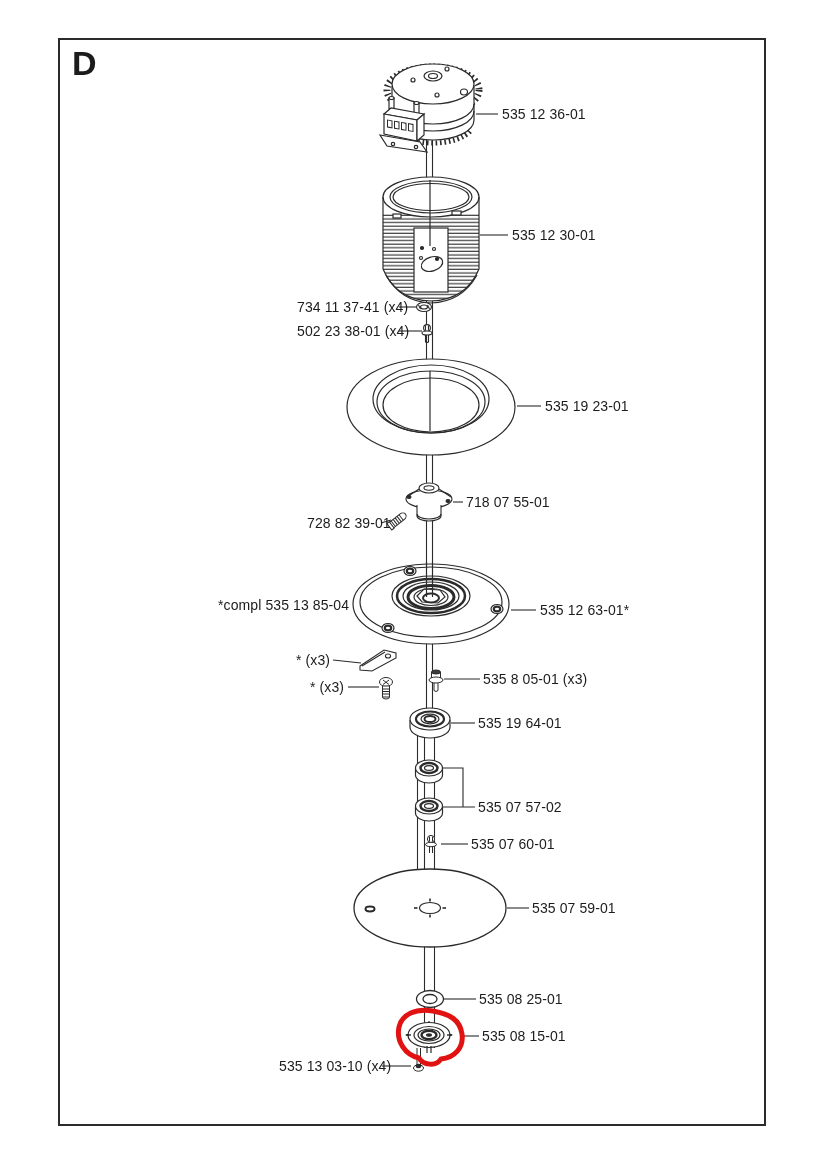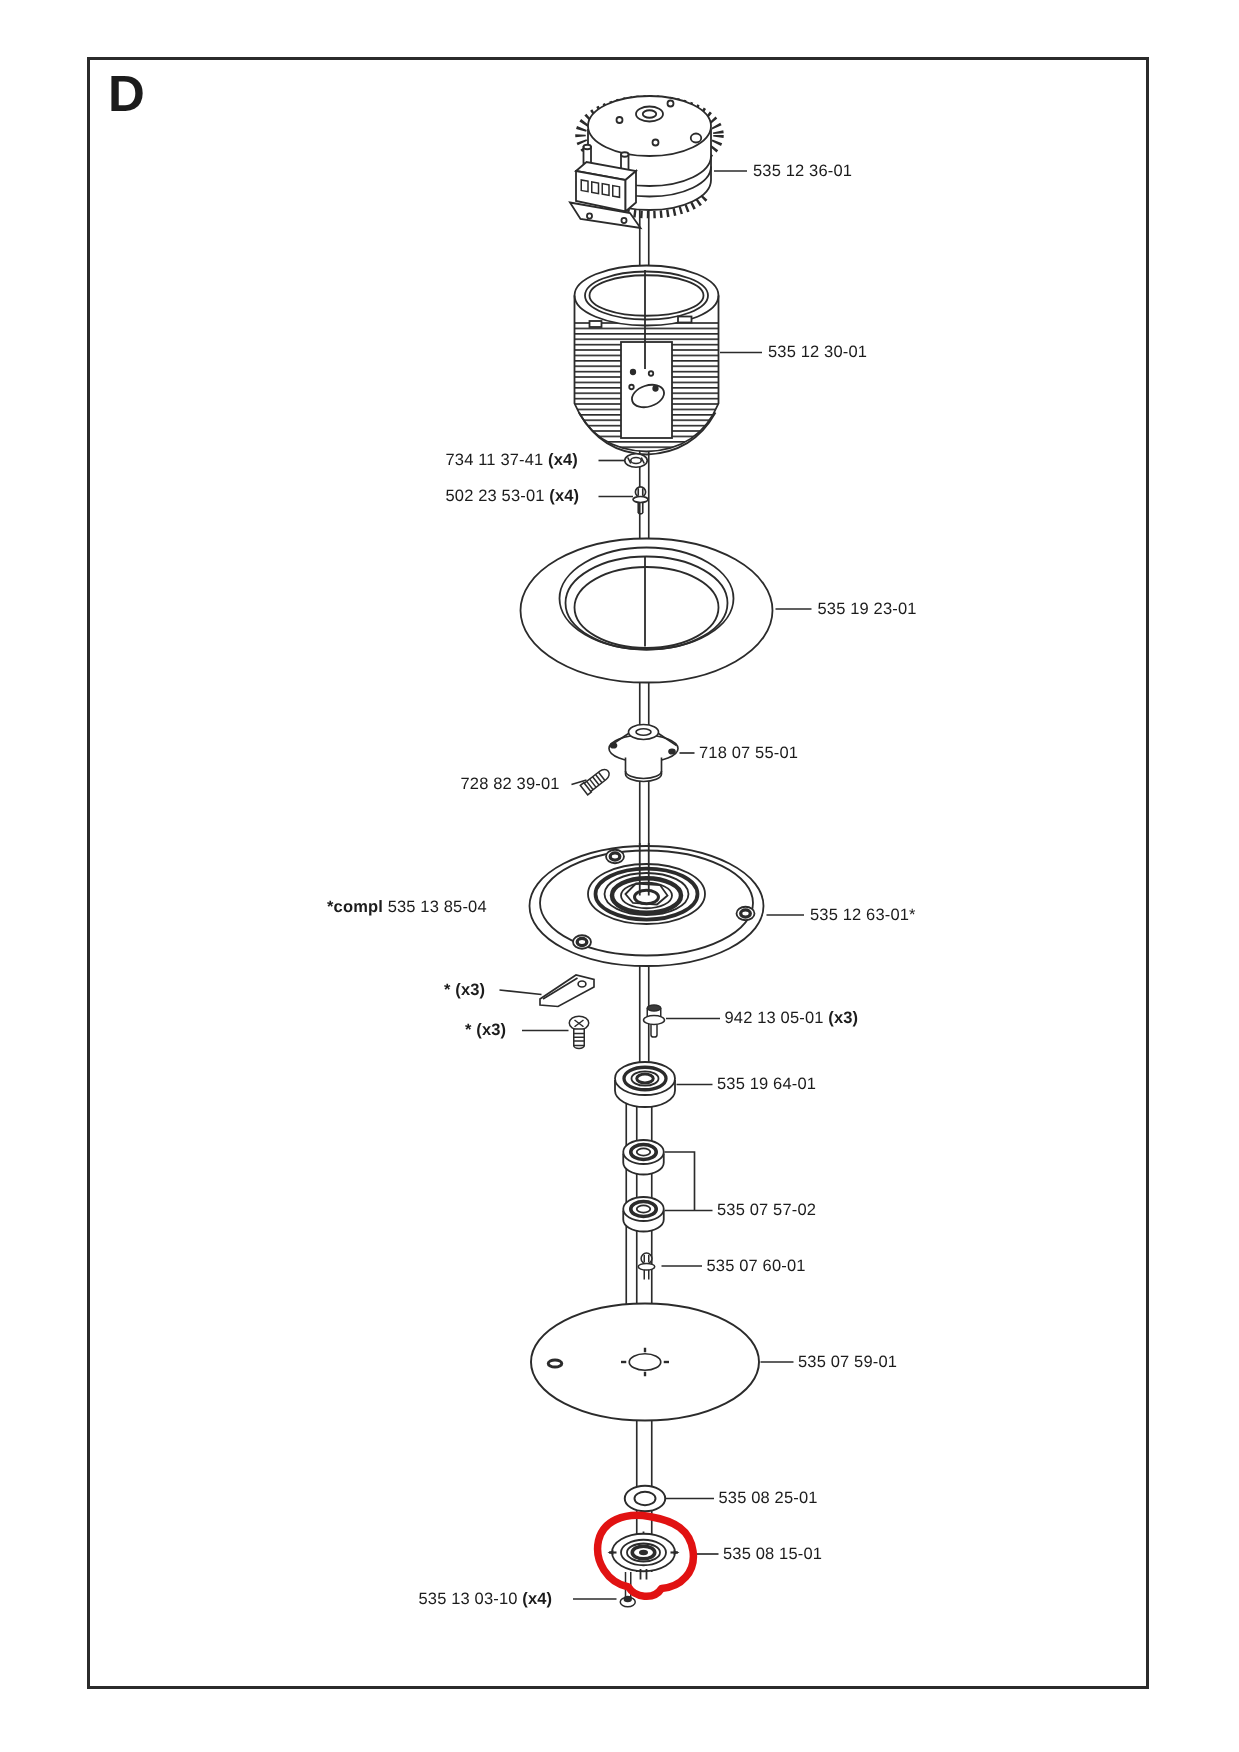--- a/index.html
+++ b/index.html
@@ -9,24 +9,24 @@
   }
   .frame{
     position:absolute;left:58px;top:38px;width:708px;height:1088px;
     border:2px solid #2b2b2b;box-sizing:border-box;background:#fff;
   }
   .section-letter{
     position:absolute;left:72px;top:44px;font-size:34px;font-weight:bold;color:#1c1c1c;
   }
   svg.art{position:absolute;left:0;top:0;pointer-events:none;}
   .part-label{
-    position:absolute;font-size:11px;line-height:15px;white-space:nowrap;color:#1c1c1c;
+    position:absolute;font-size:14px;line-height:15px;white-space:nowrap;color:#1c1c1c;
     letter-spacing:0.1px;
   }
-  .part-label .b{font-weight:bold;}
+  .part-label .b{font-weight:normal;}
 </style>
 </head>
 <body>
 
 <div class="stage">
   <div class="frame"></div>
   <div class="section-letter">D</div>
 
   <svg class="art" width="826" height="1168" viewBox="0 0 826 1168">
     <defs>
@@ -272,29 +272,29 @@
       <line x1="462" y1="1036" x2="479" y2="1036"></line>
       <line x1="382" y1="1066" x2="411" y2="1066"></line>
     </g>
 
     <path d="M433,1011 C416,1008 402,1014 399,1027 C396,1041 405,1055 419,1058 C423,1065 436,1067 441,1059 C454,1058 464,1048 462,1034 C460,1020 450,1014 433,1011 Z" fill="none" stroke="#e11212" stroke-width="5" stroke-linecap="round" stroke-linejoin="round"></path>
   </svg>
 
   <div class="part-label" style="left:502px;top:107px"><span class="b"></span><span>535 12 36-01</span><span class="b"></span></div>
   <div class="part-label" style="left:512px;top:228px"><span class="b"></span><span>535 12 30-01</span><span class="b"></span></div>
   <div class="part-label" style="left:297px;top:300px"><span class="b"></span><span>734 11 37-41</span><span class="b"> (x4)</span></div>
-  <div class="part-label" style="left:297px;top:324px"><span class="b"></span><span>502 23 53-01</span><span class="b"> (x4)</span></div>
+  <div class="part-label" style="left:297px;top:324px"><span class="b"></span><span>502 23 38-01</span><span class="b"> (x4)</span></div>
   <div class="part-label" style="left:545px;top:399px"><span class="b"></span><span>535 19 23-01</span><span class="b"></span></div>
   <div class="part-label" style="left:466px;top:495px"><span class="b"></span><span>718 07 55-01</span><span class="b"></span></div>
   <div class="part-label" style="left:307px;top:516px"><span class="b"></span><span>728 82 39-01</span><span class="b"></span></div>
   <div class="part-label" style="left:218px;top:598px"><span class="b">*compl </span><span>535 13 85-04</span><span class="b"></span></div>
   <div class="part-label" style="left:540px;top:603px"><span class="b"></span><span>535 12 63-01*</span><span class="b"></span></div>
   <div class="part-label" style="left:296px;top:653px"><span class="b">* </span><span></span><span class="b">(x3)</span></div>
   <div class="part-label" style="left:310px;top:680px"><span class="b">* </span><span></span><span class="b">(x3)</span></div>
-  <div class="part-label" style="left:483px;top:672px"><span class="b"></span><span>942 13 05-01</span><span class="b"> (x3)</span></div>
+  <div class="part-label" style="left:483px;top:672px"><span class="b"></span><span>535 8 05-01</span><span class="b"> (x3)</span></div>
   <div class="part-label" style="left:478px;top:716px"><span class="b"></span><span>535 19 64-01</span><span class="b"></span></div>
   <div class="part-label" style="left:478px;top:800px"><span class="b"></span><span>535 07 57-02</span><span class="b"></span></div>
   <div class="part-label" style="left:471px;top:837px"><span class="b"></span><span>535 07 60-01</span><span class="b"></span></div>
   <div class="part-label" style="left:532px;top:901px"><span class="b"></span><span>535 07 59-01</span><span class="b"></span></div>
   <div class="part-label" style="left:479px;top:992px"><span class="b"></span><span>535 08 25-01</span><span class="b"></span></div>
   <div class="part-label" style="left:482px;top:1029px"><span class="b"></span><span>535 08 15-01</span><span class="b"></span></div>
   <div class="part-label" style="left:279px;top:1059px"><span class="b"></span><span>535 13 03-10</span><span class="b"> (x4)</span></div>
 </div>
 
 </body></html>

